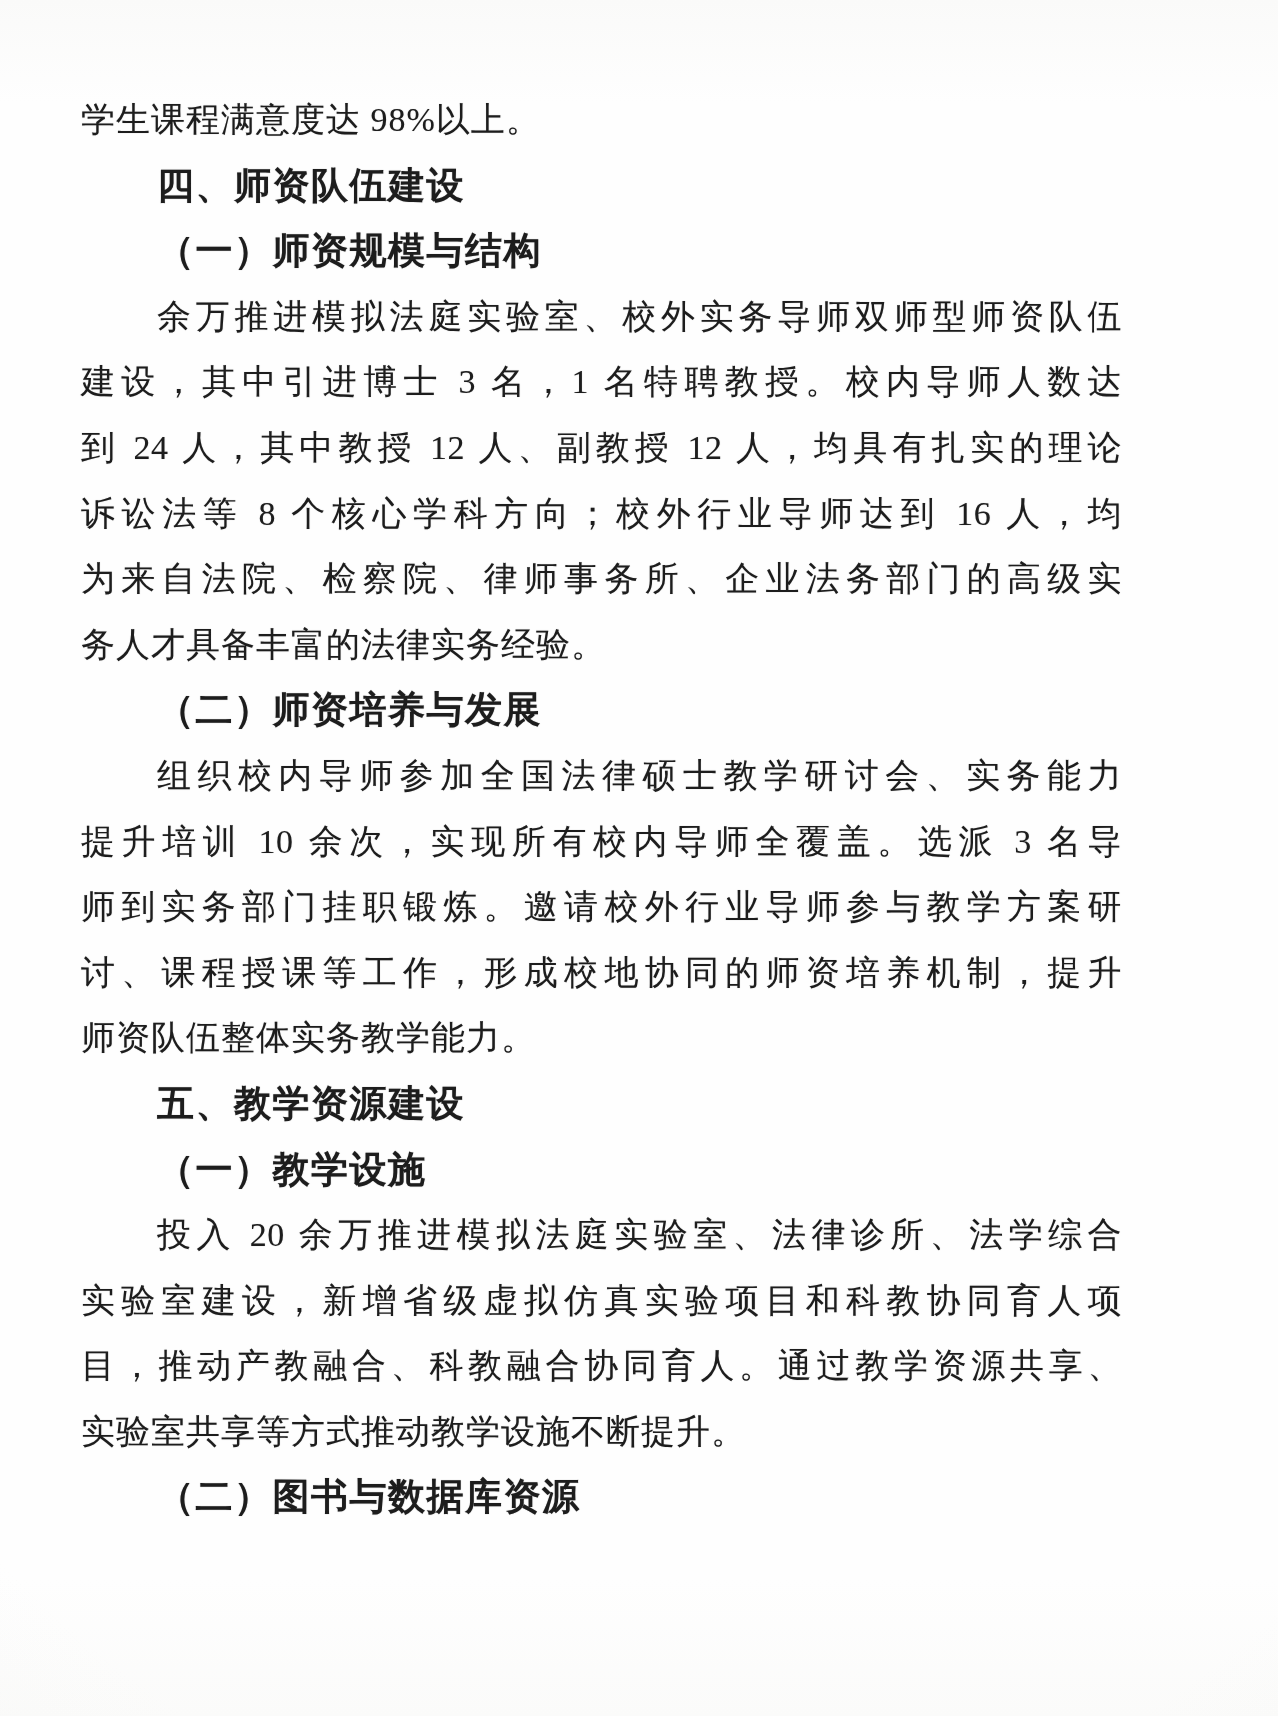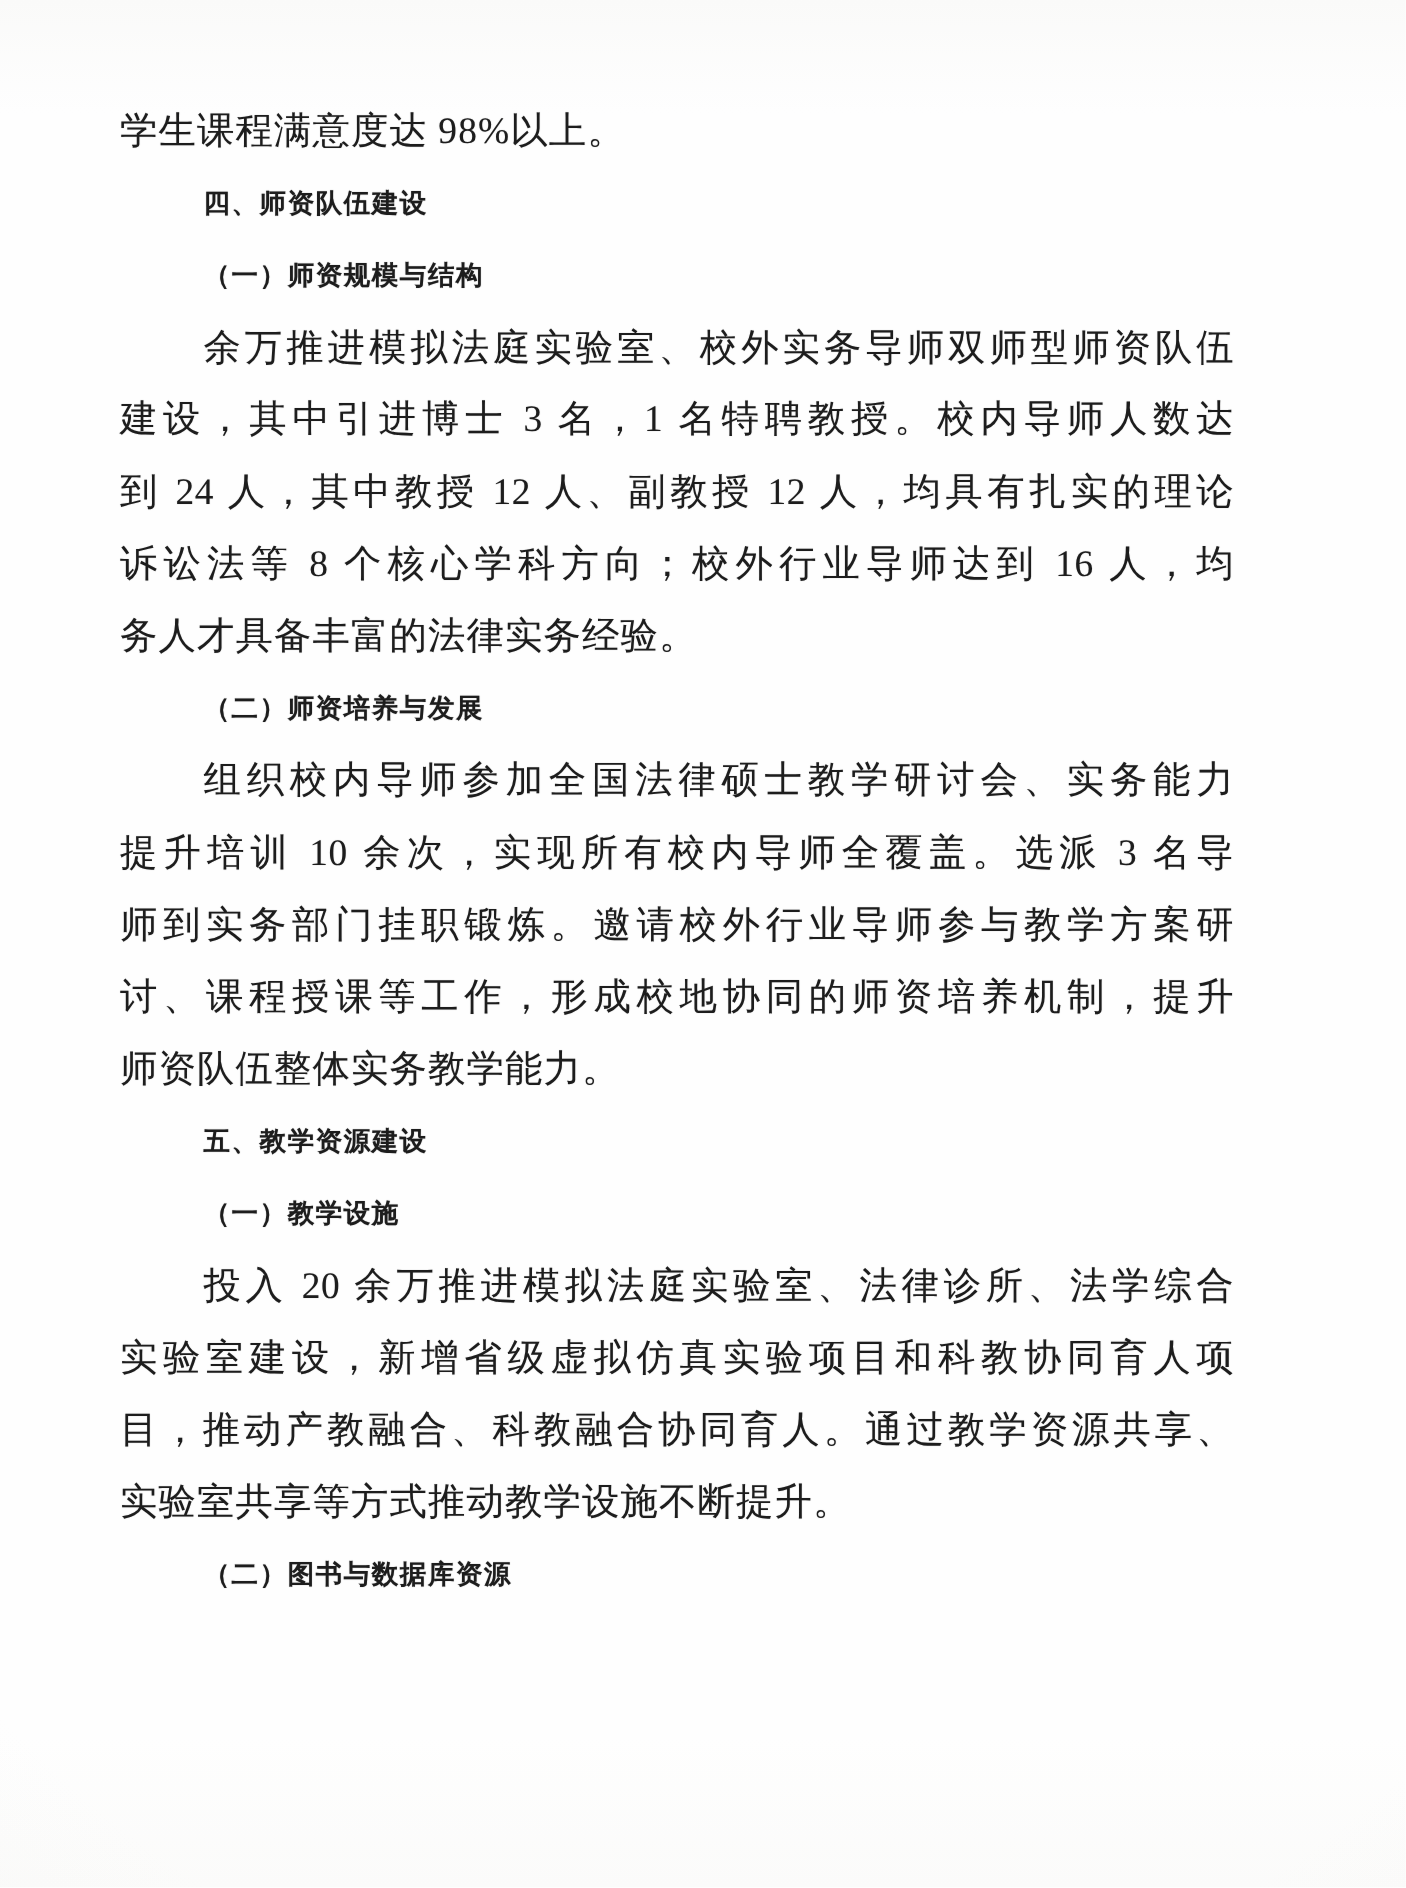--- a/index.html
+++ b/index.html
@@ -10,21 +10,21 @@
     overflow: hidden;
   }
   body {
     background: #ffffff;
   }
   .page {
     position: relative;
     width: 1278px;
     height: 1716px;
     box-sizing: border-box;
-    padding: 87px 156px 0 109px;
+    padding: 87px 156px 0 81px;
     background:
       radial-gradient(ellipse 140% 120% at 52% 42%, rgba(255,255,255,0) 55%, rgba(225,224,220,0.35) 100%),
       linear-gradient(180deg, #fafaf9 0%, #fefefe 6%, #fefefe 92%, #fbfbfa 100%);
     color: #1d1d1d;
   }
   .ln {
     height: 65.6px;
     line-height: 65.6px;
     font-family: "Liberation Serif", serif;
     font-size: 34px;
@@ -40,36 +40,37 @@
     text-align-last: justify;
   }
   
   .ind {
     padding-left: 76px;
   }
   
   .h {
     font-family: "Liberation Sans", sans-serif;
     font-weight: 700;
-    font-size: 24px;
+    font-size: 37px;
     letter-spacing: 1.5px;
     text-shadow: 0 0 1px rgba(30,30,30,0.45);
   }
 </style>
 </head>
 <body>
 
 <div class="page">
   <div class="ln">学生课程满意度达 98%以上。</div>
   <div class="ln h ind">四、师资队伍建设</div>
   <div class="ln h ind">（一）师资规模与结构</div>
   <div class="ln j ind">余万推进模拟法庭实验室、校外实务导师双师型师资队伍</div>
   <div class="ln j">建设，其中引进博士 3 名，1 名特聘教授。校内导师人数达</div>
   <div class="ln j">到 24 人，其中教授 12 人、副教授 12 人，均具有扎实的理论</div>
   <div class="ln j">诉讼法等 8 个核心学科方向；校外行业导师达到 16 人，均</div>
+  <div class="ln j">为来自法院、检察院、律师事务所、企业法务部门的高级实</div>
   <div class="ln">务人才具备丰富的法律实务经验。</div>
   <div class="ln h ind">（二）师资培养与发展</div>
   <div class="ln j ind">组织校内导师参加全国法律硕士教学研讨会、实务能力</div>
   <div class="ln j">提升培训 10 余次，实现所有校内导师全覆盖。选派 3 名导</div>
   <div class="ln j">师到实务部门挂职锻炼。邀请校外行业导师参与教学方案研</div>
   <div class="ln j">讨、课程授课等工作，形成校地协同的师资培养机制，提升</div>
   <div class="ln">师资队伍整体实务教学能力。</div>
   <div class="ln h ind">五、教学资源建设</div>
   <div class="ln h ind">（一）教学设施</div>
   <div class="ln j ind">投入 20 余万推进模拟法庭实验室、法律诊所、法学综合</div>

